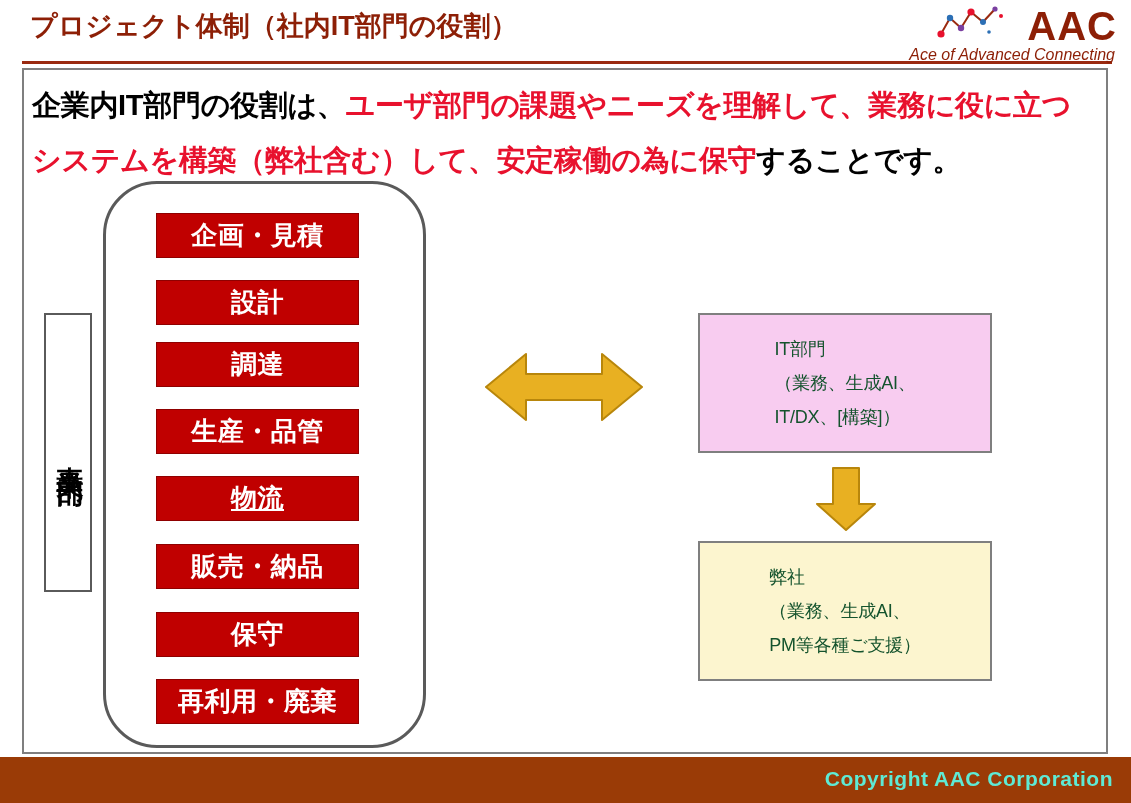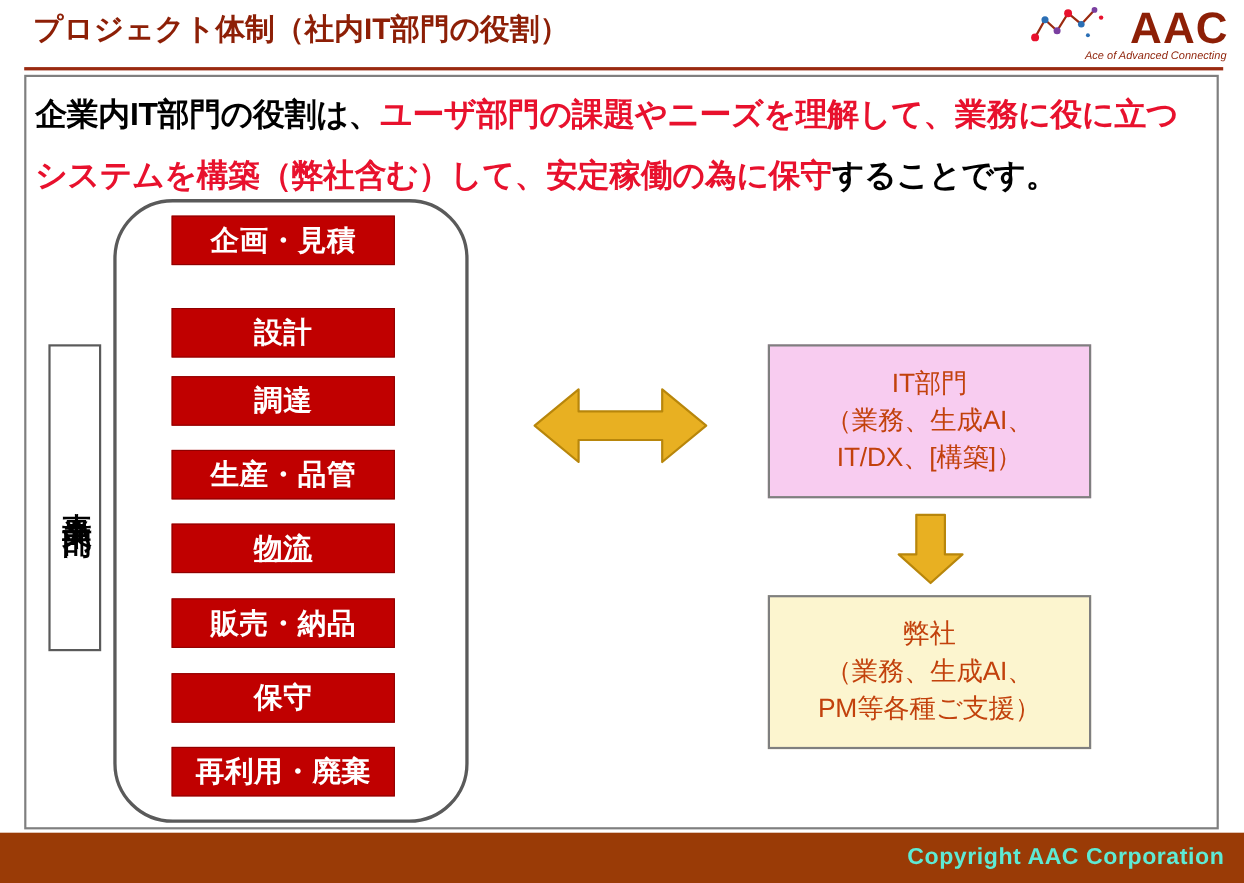--- a/index.html
+++ b/index.html
@@ -60,21 +60,21 @@
     font-size: 40px;
     font-weight: bold;
     color: #8d1f06;
     letter-spacing: 1px;
     line-height: 40px;
   }
   #logo-sub {
     position: absolute;
     right: 2px;
     top: 42px;
-    font-size: 10px;
+    font-size: 16px;
     font-style: italic;
     color: #8d1f06;
     white-space: nowrap;
   }
   #logo-mark {
     position: absolute;
     left: 0px;
     top: 0px;
     width: 72px;
     height: 40px;
@@ -193,24 +193,23 @@
     width: 294px;
     height: 140px;
     background: #fcf5cf;
     border: 2px solid #7f7f7f;
     box-sizing: border-box;
     display: flex;
     align-items: center;
     justify-content: center;
   }
   .box-text {
-    font-size: 24px;
+    font-size: 18px;
     line-height: 34px;
-    color: #c2410c;
-    text-align: center;
+    color: #14532d;
     font-weight: normal;
     white-space: pre-line;
     letter-spacing: -0.2px;
   }
 
   
   #down-arrow {
     position: absolute;
     left: 815px;
     top: 466px;
@@ -267,21 +266,21 @@
   <div id="body-frame"></div>
 
   <div id="lead"><span>企業内IT部門の役割は、</span><span class="hl">ユーザ部門の課題やニーズを理解して、業務に役に立つシステムを構築（弊社含む）して、安定稼働の為に保守</span><span>することです。</span></div>
 
   <div id="dept-box">
     <div id="dept-label">事業部門</div>
   </div>
 
   <div id="phase-container"></div>
 
-  <div class="phase" style="top:196px;">企画・見積</div>
+  <div class="phase" style="top:213px;">企画・見積</div>
   <div class="phase" style="top:280px;">設計</div>
   <div class="phase" style="top:342px;">調達</div>
   <div class="phase" style="top:409px;">生産・品管</div>
   <div class="phase" style="top:476px;text-decoration:underline;">物流</div>
   <div class="phase" style="top:544px;">販売・納品</div>
   <div class="phase" style="top:612px;">保守</div>
   <div class="phase" style="top:679px;">再利用・廃棄</div>
 
   <svg id="double-arrow" viewBox="0 0 160 78">
     <polygon points="2,39 42,6 42,26 118,26 118,6 158,39 118,72 118,52 42,52 42,72" fill="#E8B022" stroke="#B8860B" stroke-width="2" stroke-linejoin="round"></polygon>

